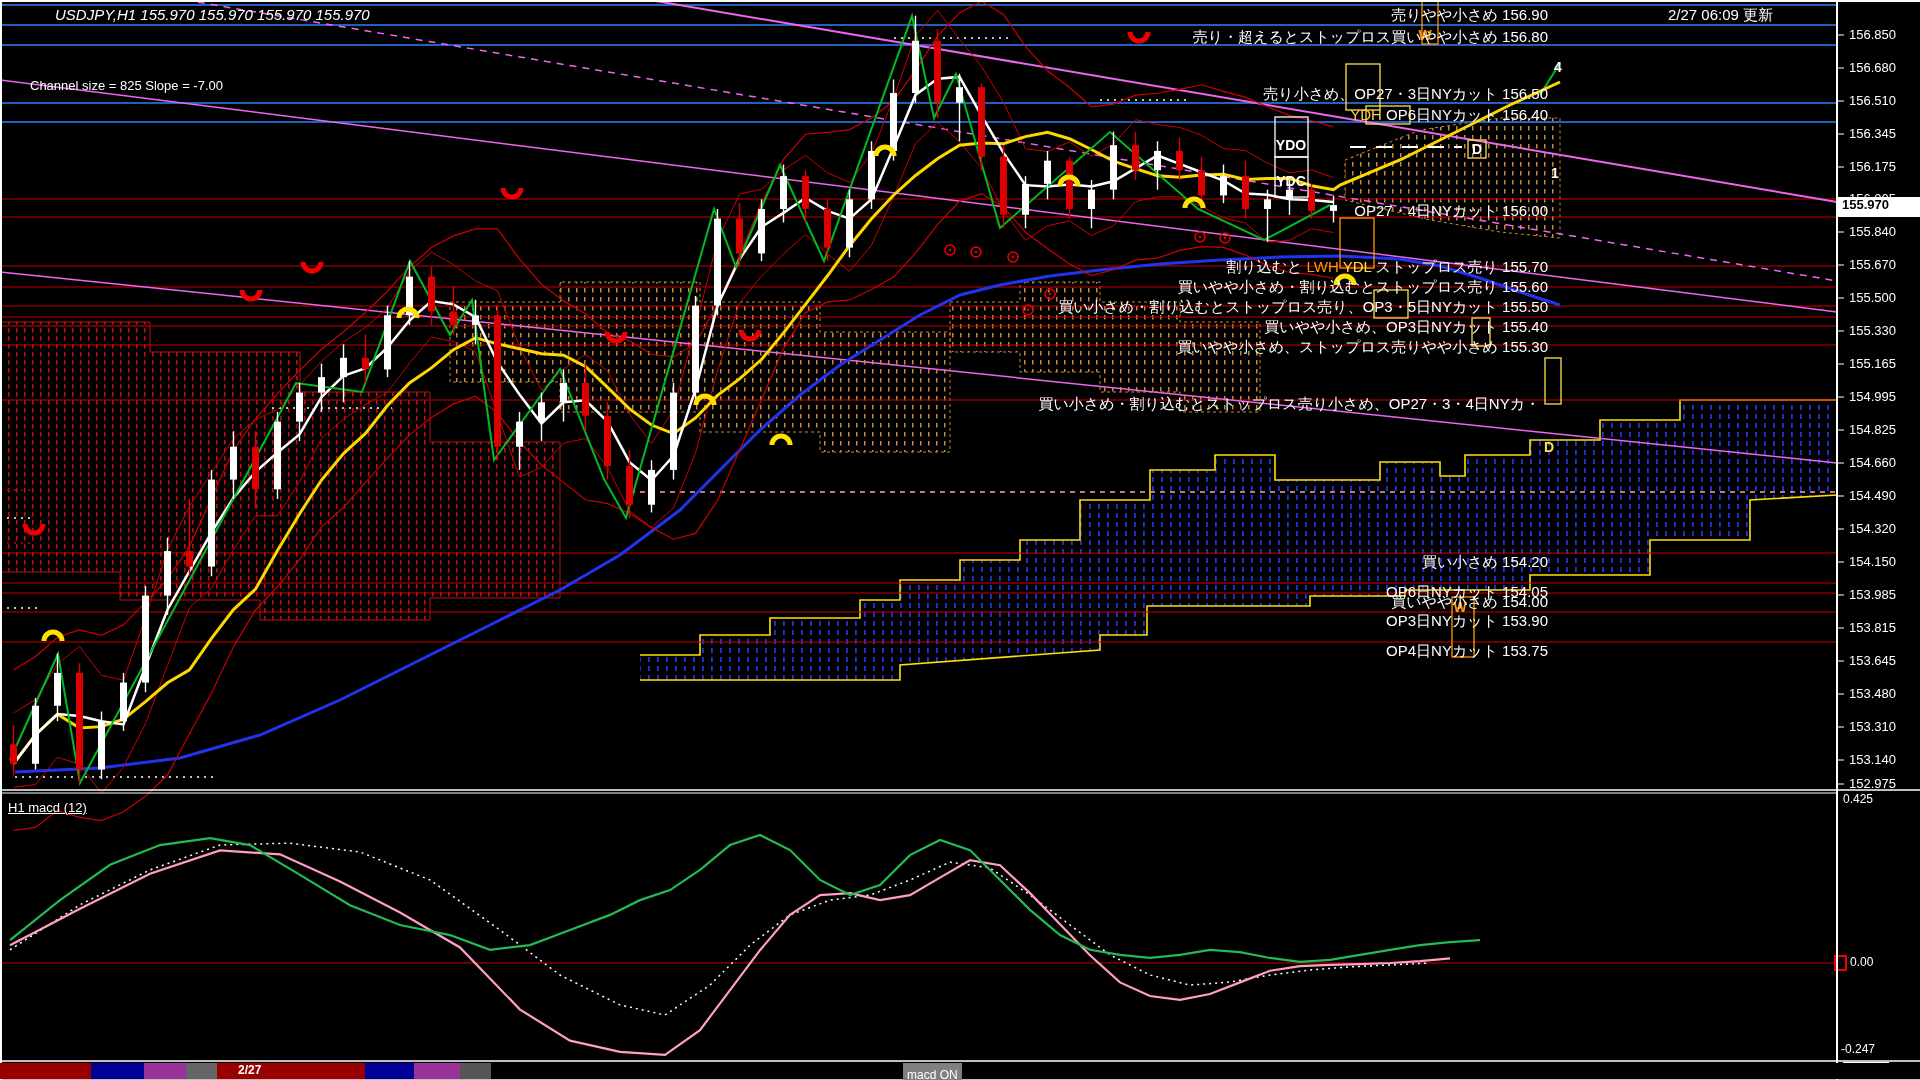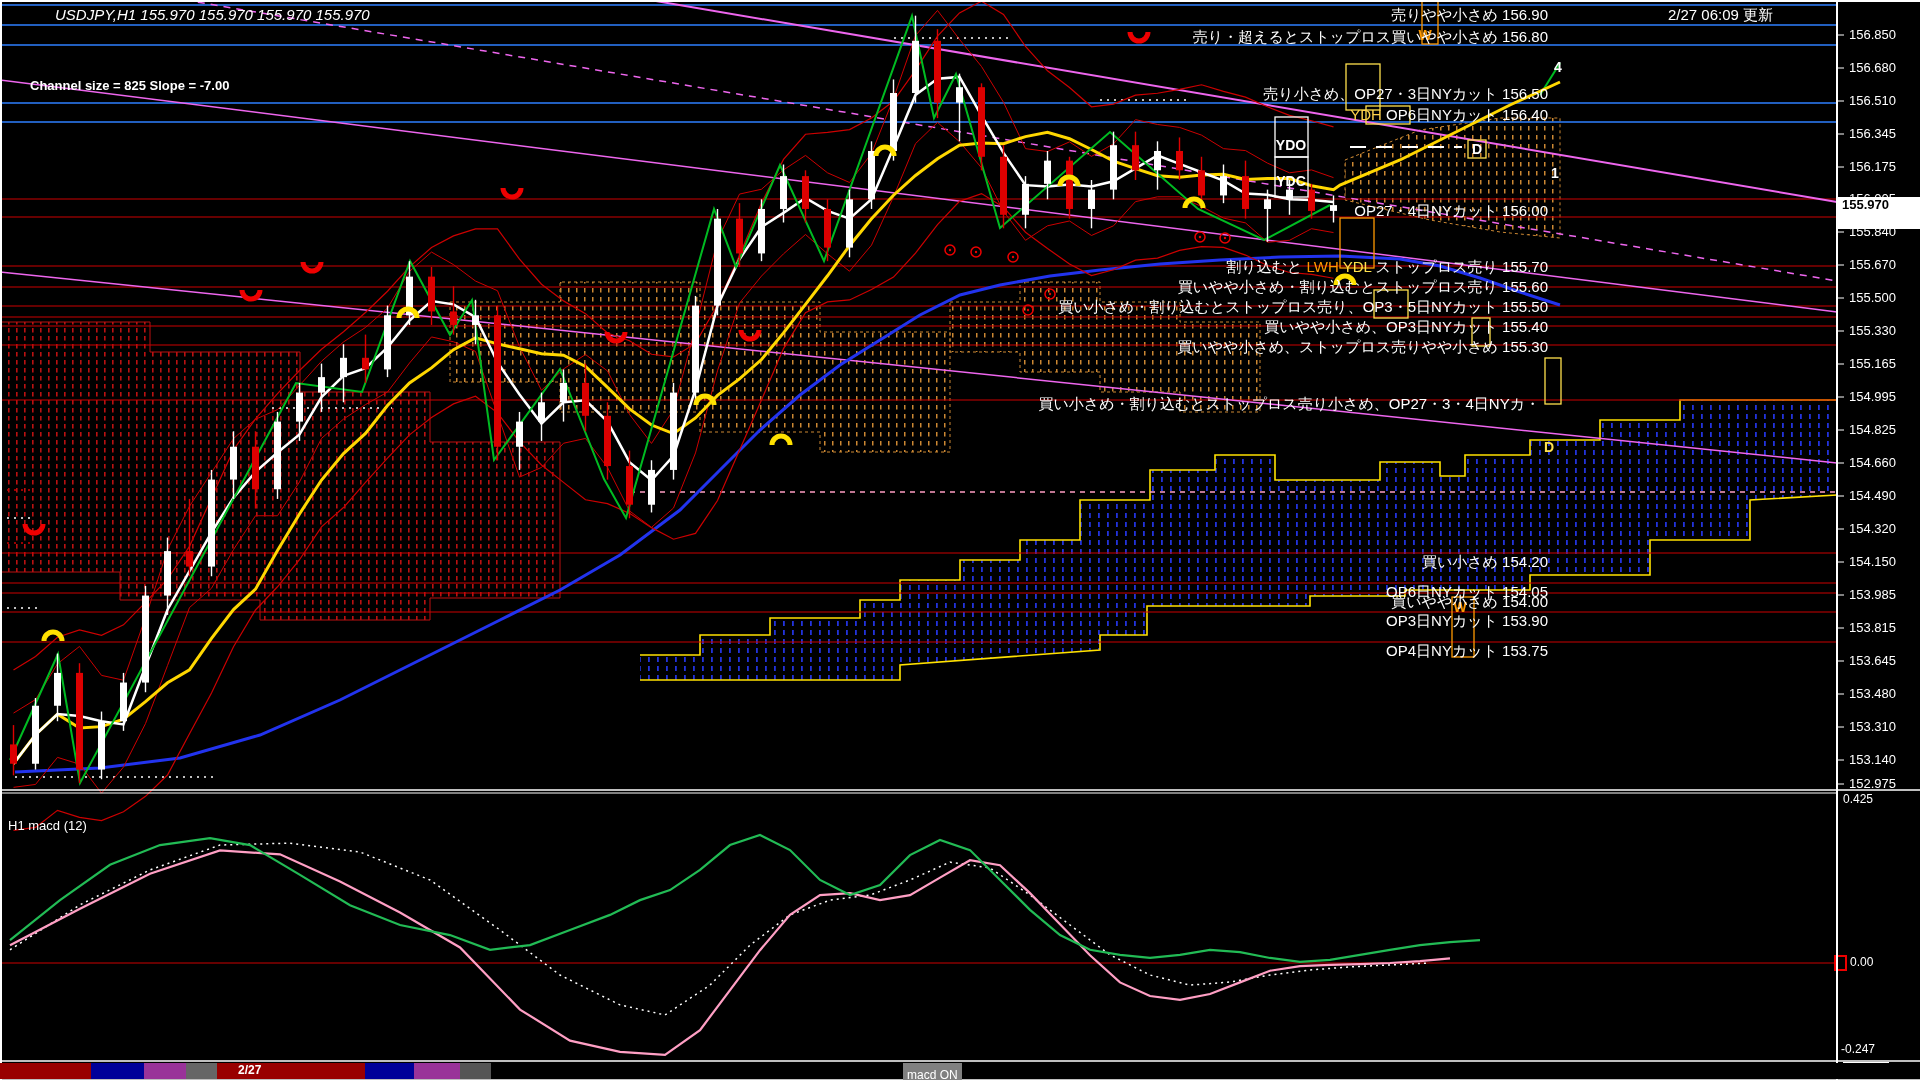--- a/index.html
+++ b/index.html
@@ -3,27 +3,27 @@
 <meta charset="utf-8">
 <style>
   html,body{margin:0;padding:0;background:#000;width:1920px;height:1080px;overflow:hidden;
     font-family:"Liberation Sans","DejaVu Sans",sans-serif;}
   #screen{position:relative;width:1920px;height:1080px;background:#000;}
   #chart{position:absolute;left:0;top:0;}
   .ov{position:absolute;color:#fff;white-space:nowrap;}
   #symbol-header{left:55px;top:6px;font-size:15px;font-style:italic;}
   #update-time{left:1668px;top:6px;font-size:15px;text-align:center;}
   #watermark{left:72px;top:84px;font-size:50px;letter-spacing:3px;}
-  #channel-info{left:30px;top:78px;font-size:13px;font-weight:bold;}
-  #macd-label{left:8px;top:818px;font-size:13px;}
+  #channel-info{left:30px;top:78px;font-size:13px;}
+  #macd-label{left:8px;top:800px;font-size:13px;text-decoration:underline;}
   #macd-top{left:1843px;top:792px;font-size:12px;}
   #macd-zero{left:1850px;top:955px;font-size:12px;}
   #macd-bottom{left:1841px;top:1042px;font-size:12px;}
   #macd-corner{left:1843px;top:1062px;font-size:12px;border:1px solid #fff;padding:0 2px;}
-  #price-tag{left:1838px;top:197px;width:78px;height:32px;background:#fff;color:#000;
+  #price-tag{left:1838px;top:197px;width:78px;height:20px;background:#fff;color:#000;
     font-size:13px;font-weight:bold;padding-left:4px;line-height:16px;}
   #bottom-bar{position:absolute;left:0;top:1063px;width:1920px;height:16px;background:#000;}
   .seg{position:absolute;top:0;height:16px;}
   #date-label{left:238px;top:1063px;font-size:12px;font-weight:bold;text-align:center;}
   #macd-toggle{left:903px;top:1063px;font-size:12px;background:#808080;color:#ffffff;
     padding:4px 4px;height:16px;line-height:16px;cursor:pointer;}
 </style>
 </head>
 <body>
 

